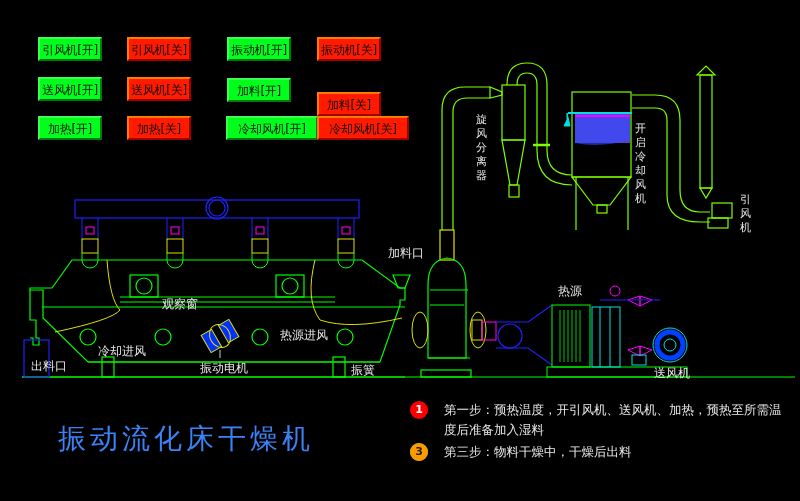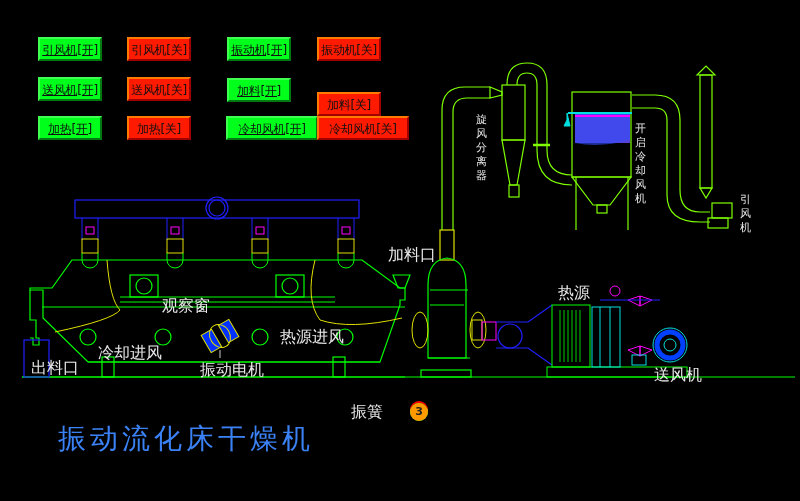--- a/index.html
+++ b/index.html
@@ -4,25 +4,25 @@
 <style>
   html, body { margin: 0; padding: 0; background: #000; }
   body { width: 800px; height: 501px; position: relative; overflow: hidden;
          font-family: "DejaVu Sans", sans-serif; color: #fff; }
   .btn {
     position: absolute; width: 64px; height: 24px; box-sizing: border-box;
     font-size: 12px; line-height: 22px; text-align: center; color: #111;
     border-style: solid; border-width: 2px; cursor: pointer; white-space: nowrap;
     letter-spacing: -0.3px;
   }
-  .btn.on  { background: #00ff1a; border-color: #40ff50 #007a10 #007a10 #40ff50; text-decoration: underline; }
+  .btn.on  { background: #00ff1a; border-color: #40ff50 #007a10 #007a10 #40ff50; }
   .btn.off { background: #ff1a00; border-color: #ff7a00 #a00000 #a00000 #ff7a00; }
   .btn.wide { width: 92px; }
   svg.diagram { position: absolute; left: 0; top: 0; }
-  .lbl { position: absolute; font-size: 16px; color: #e8e8e8; white-space: nowrap; }
+  .lbl { position: absolute; font-size: 12px; color: #e8e8e8; white-space: nowrap; }
   .vlbl { position: absolute; font-size: 11px; color: #e8e8e8; width: 12px; line-height: 14px; word-break: break-all; }
   .title { position: absolute; left: 58px; top: 420px; font-size: 28px; letter-spacing: 4px; color: #3b82f6; }
   .steps { position: absolute; left: 410px; top: 400px; width: 380px; }
   .step { position: relative; padding-left: 34px; font-size: 12.5px; line-height: 20px; color: #e8e8e8; margin-bottom: 2px; }
   .badge { position: absolute; left: 0; top: 1px; width: 18px; height: 18px; border-radius: 50%;
            font-size: 11px; font-weight: bold; text-align: center; line-height: 18px; color: #fff; }
   .badge.b2, .badge.b3 { color: #222; }
 </style>
 </head>
 <body>
@@ -197,33 +197,35 @@
   <line x1="568" y1="113" x2="632" y2="113" stroke="#00e0e0" stroke-width="2"></line>
   <line x1="575" y1="116" x2="630" y2="116" stroke="#ff00ff" stroke-width="2"></line>
   <path d="M567 113 L567 120 L564 126 L570 126 Z" stroke="#00e0e0" fill="#00e0e0"></path>
 </svg>
 
 <div class="lbl" style="left:162px;top:277px;margin-top:19px;">观察窗</div>
 <div class="lbl" style="left:98px;top:343px;">冷却进风</div>
 <div class="lbl" style="left:280px;top:327px;">热源进风</div>
 <div class="lbl" style="left:31px;top:358px;">出料口</div>
 <div class="lbl" style="left:200px;top:360px;">振动电机</div>
-<div class="lbl" style="left:351px;top:362px;margin-top:40px;">振簧</div>
+<div class="lbl" style="left:351px;top:362px;">振簧</div>
 <div class="lbl" style="left:388px;top:245px;">加料口</div>
 <div class="lbl" style="left:558px;top:283px;">热源</div>
 <div class="lbl" style="left:654px;top:365px;">送风机</div>
 <div class="vlbl" style="left:476px;top:113px;">旋风分离器</div>
 <div class="vlbl" style="left:635px;top:122px;">开启冷却风机</div>
 <div class="vlbl" style="left:740px;top:193px;">引风机</div>
 
 <div class="title">振动流化床干燥机</div>
 
 <div class="steps">
   <div class="step">
     <span class="badge b1" style="background:#ff0000;">1</span>
+    <span>第一步：预热温度，开引风机、送风机、加热，预热至所需温度后准备加入湿料</span>
   </div>
   <div class="step">
     <span class="badge b2" style="background:#00ee00;">2</span>
   </div>
   <div class="step">
     <span class="badge b3" style="background:#ff9900;">3</span>
+    <span>第三步：物料干燥中，干燥后出料</span>
   </div>
 </div>
 
 </body></html>

